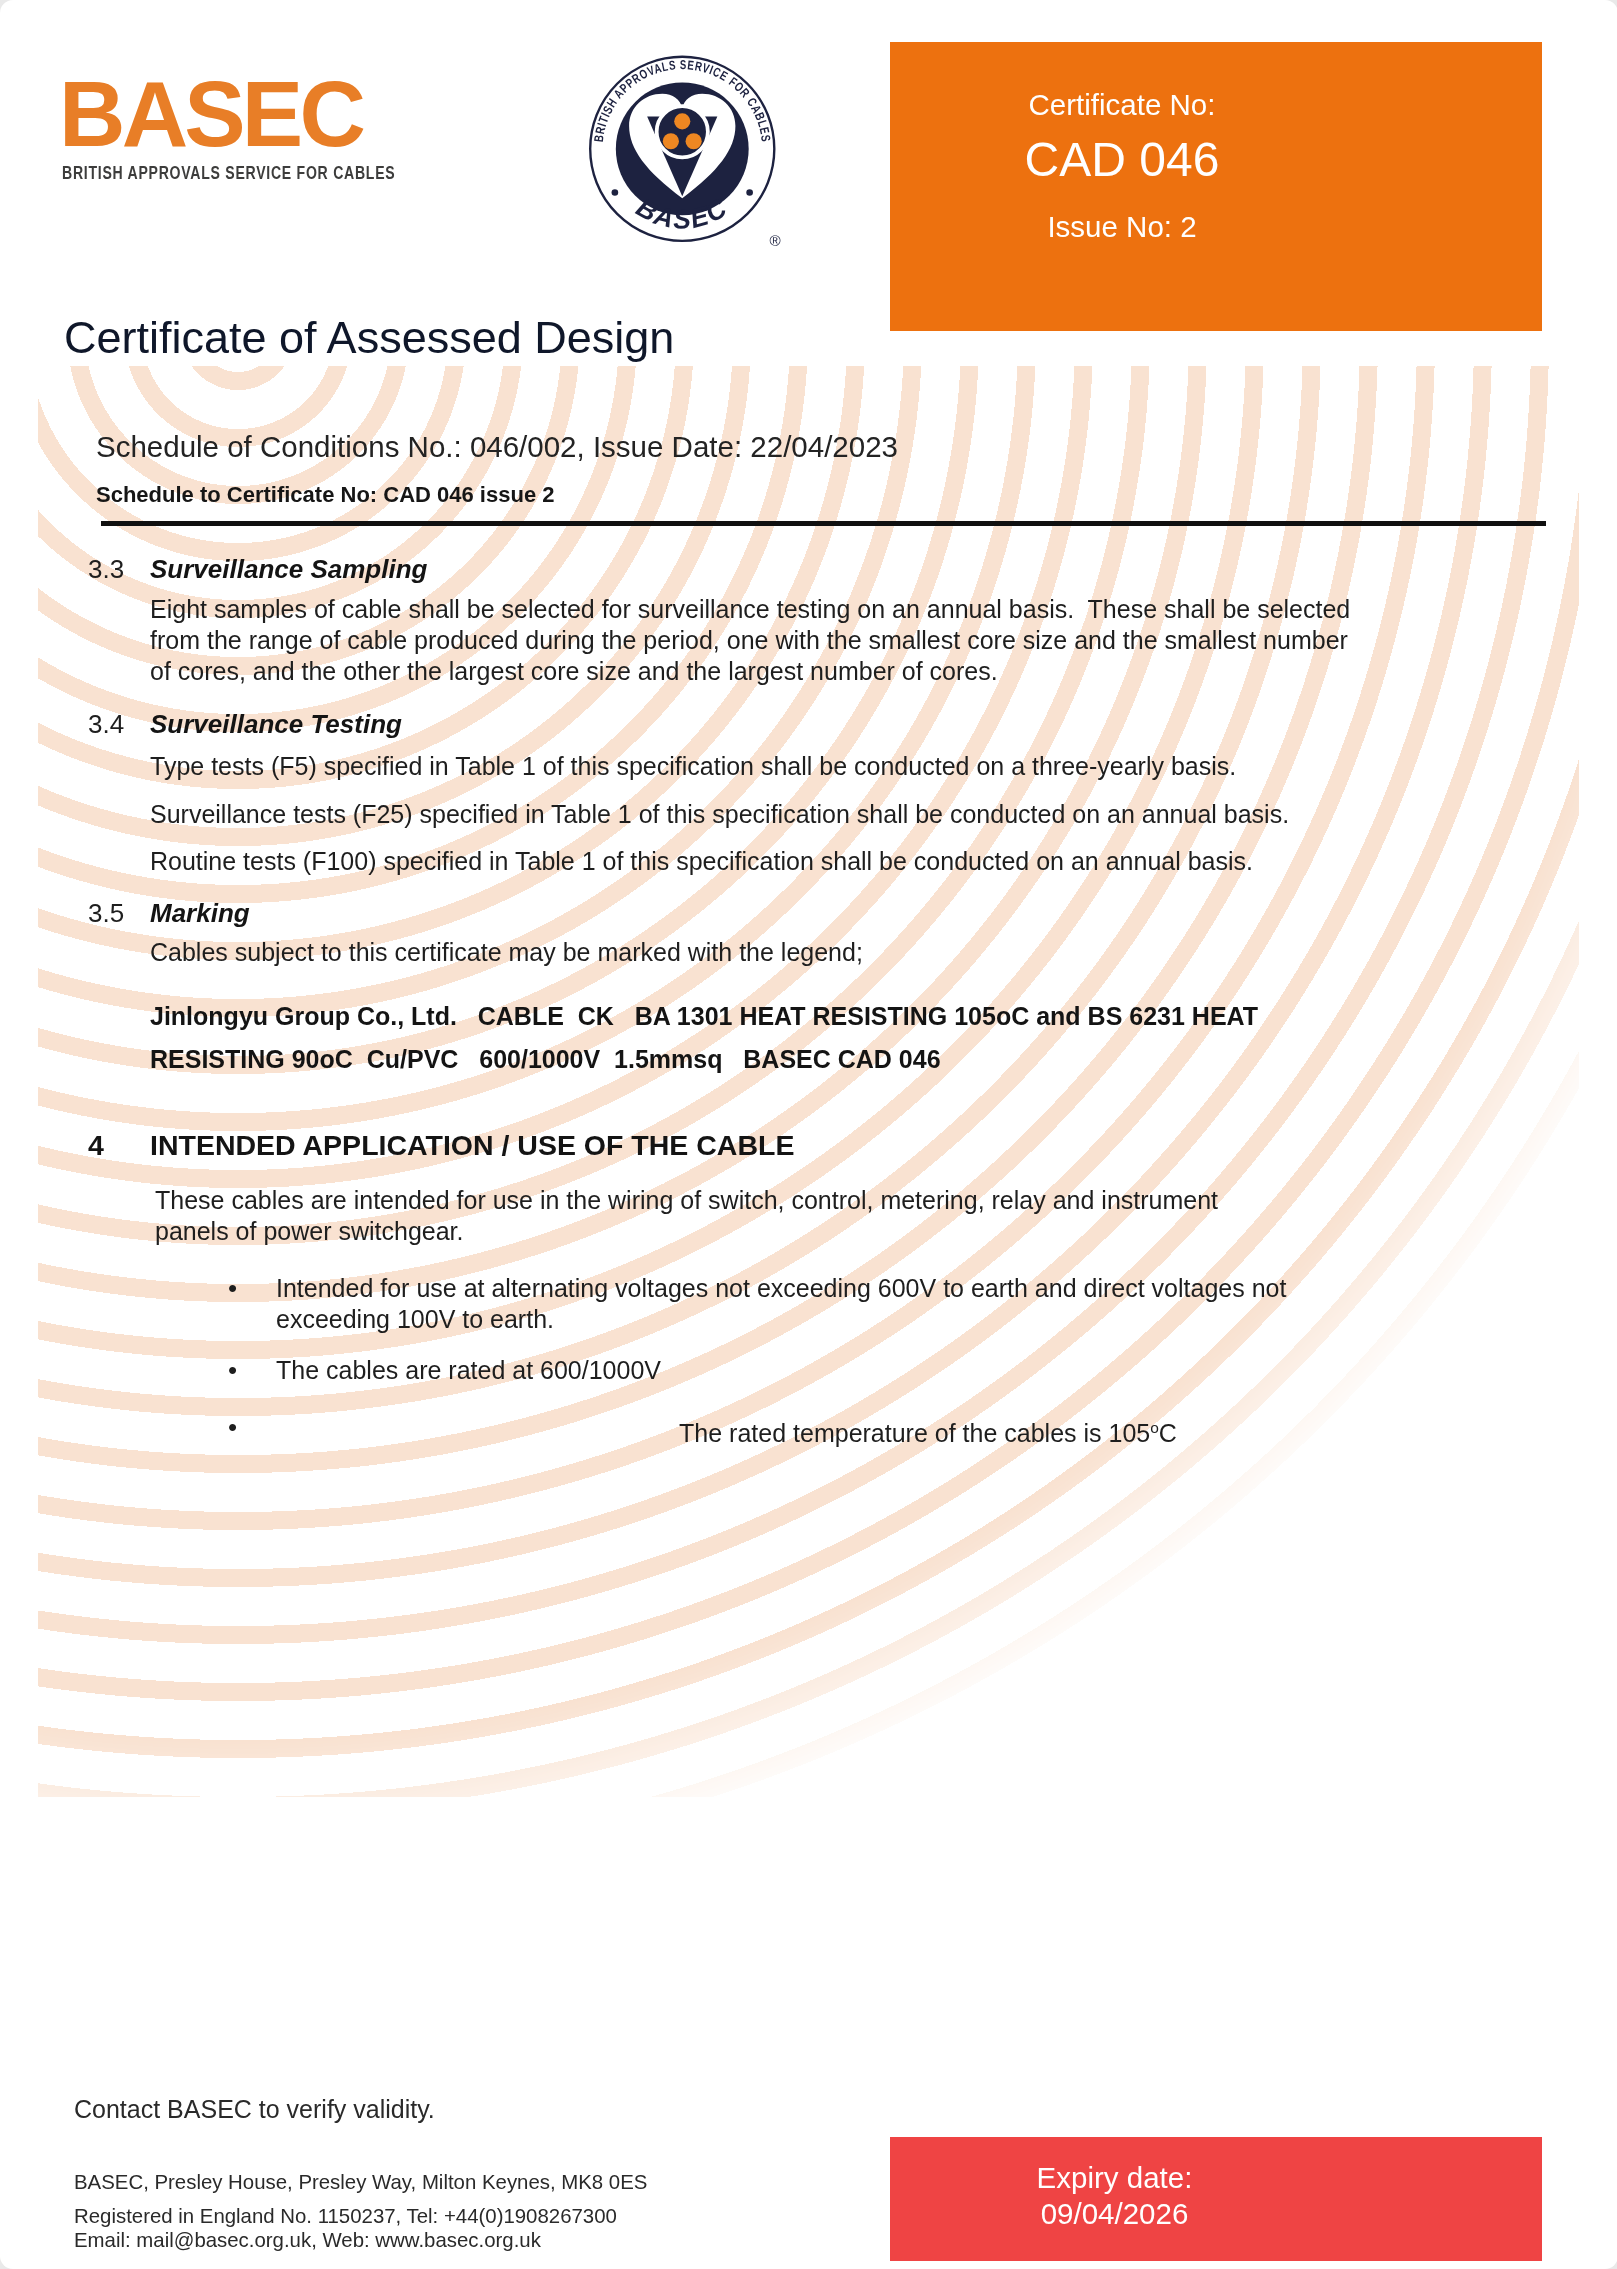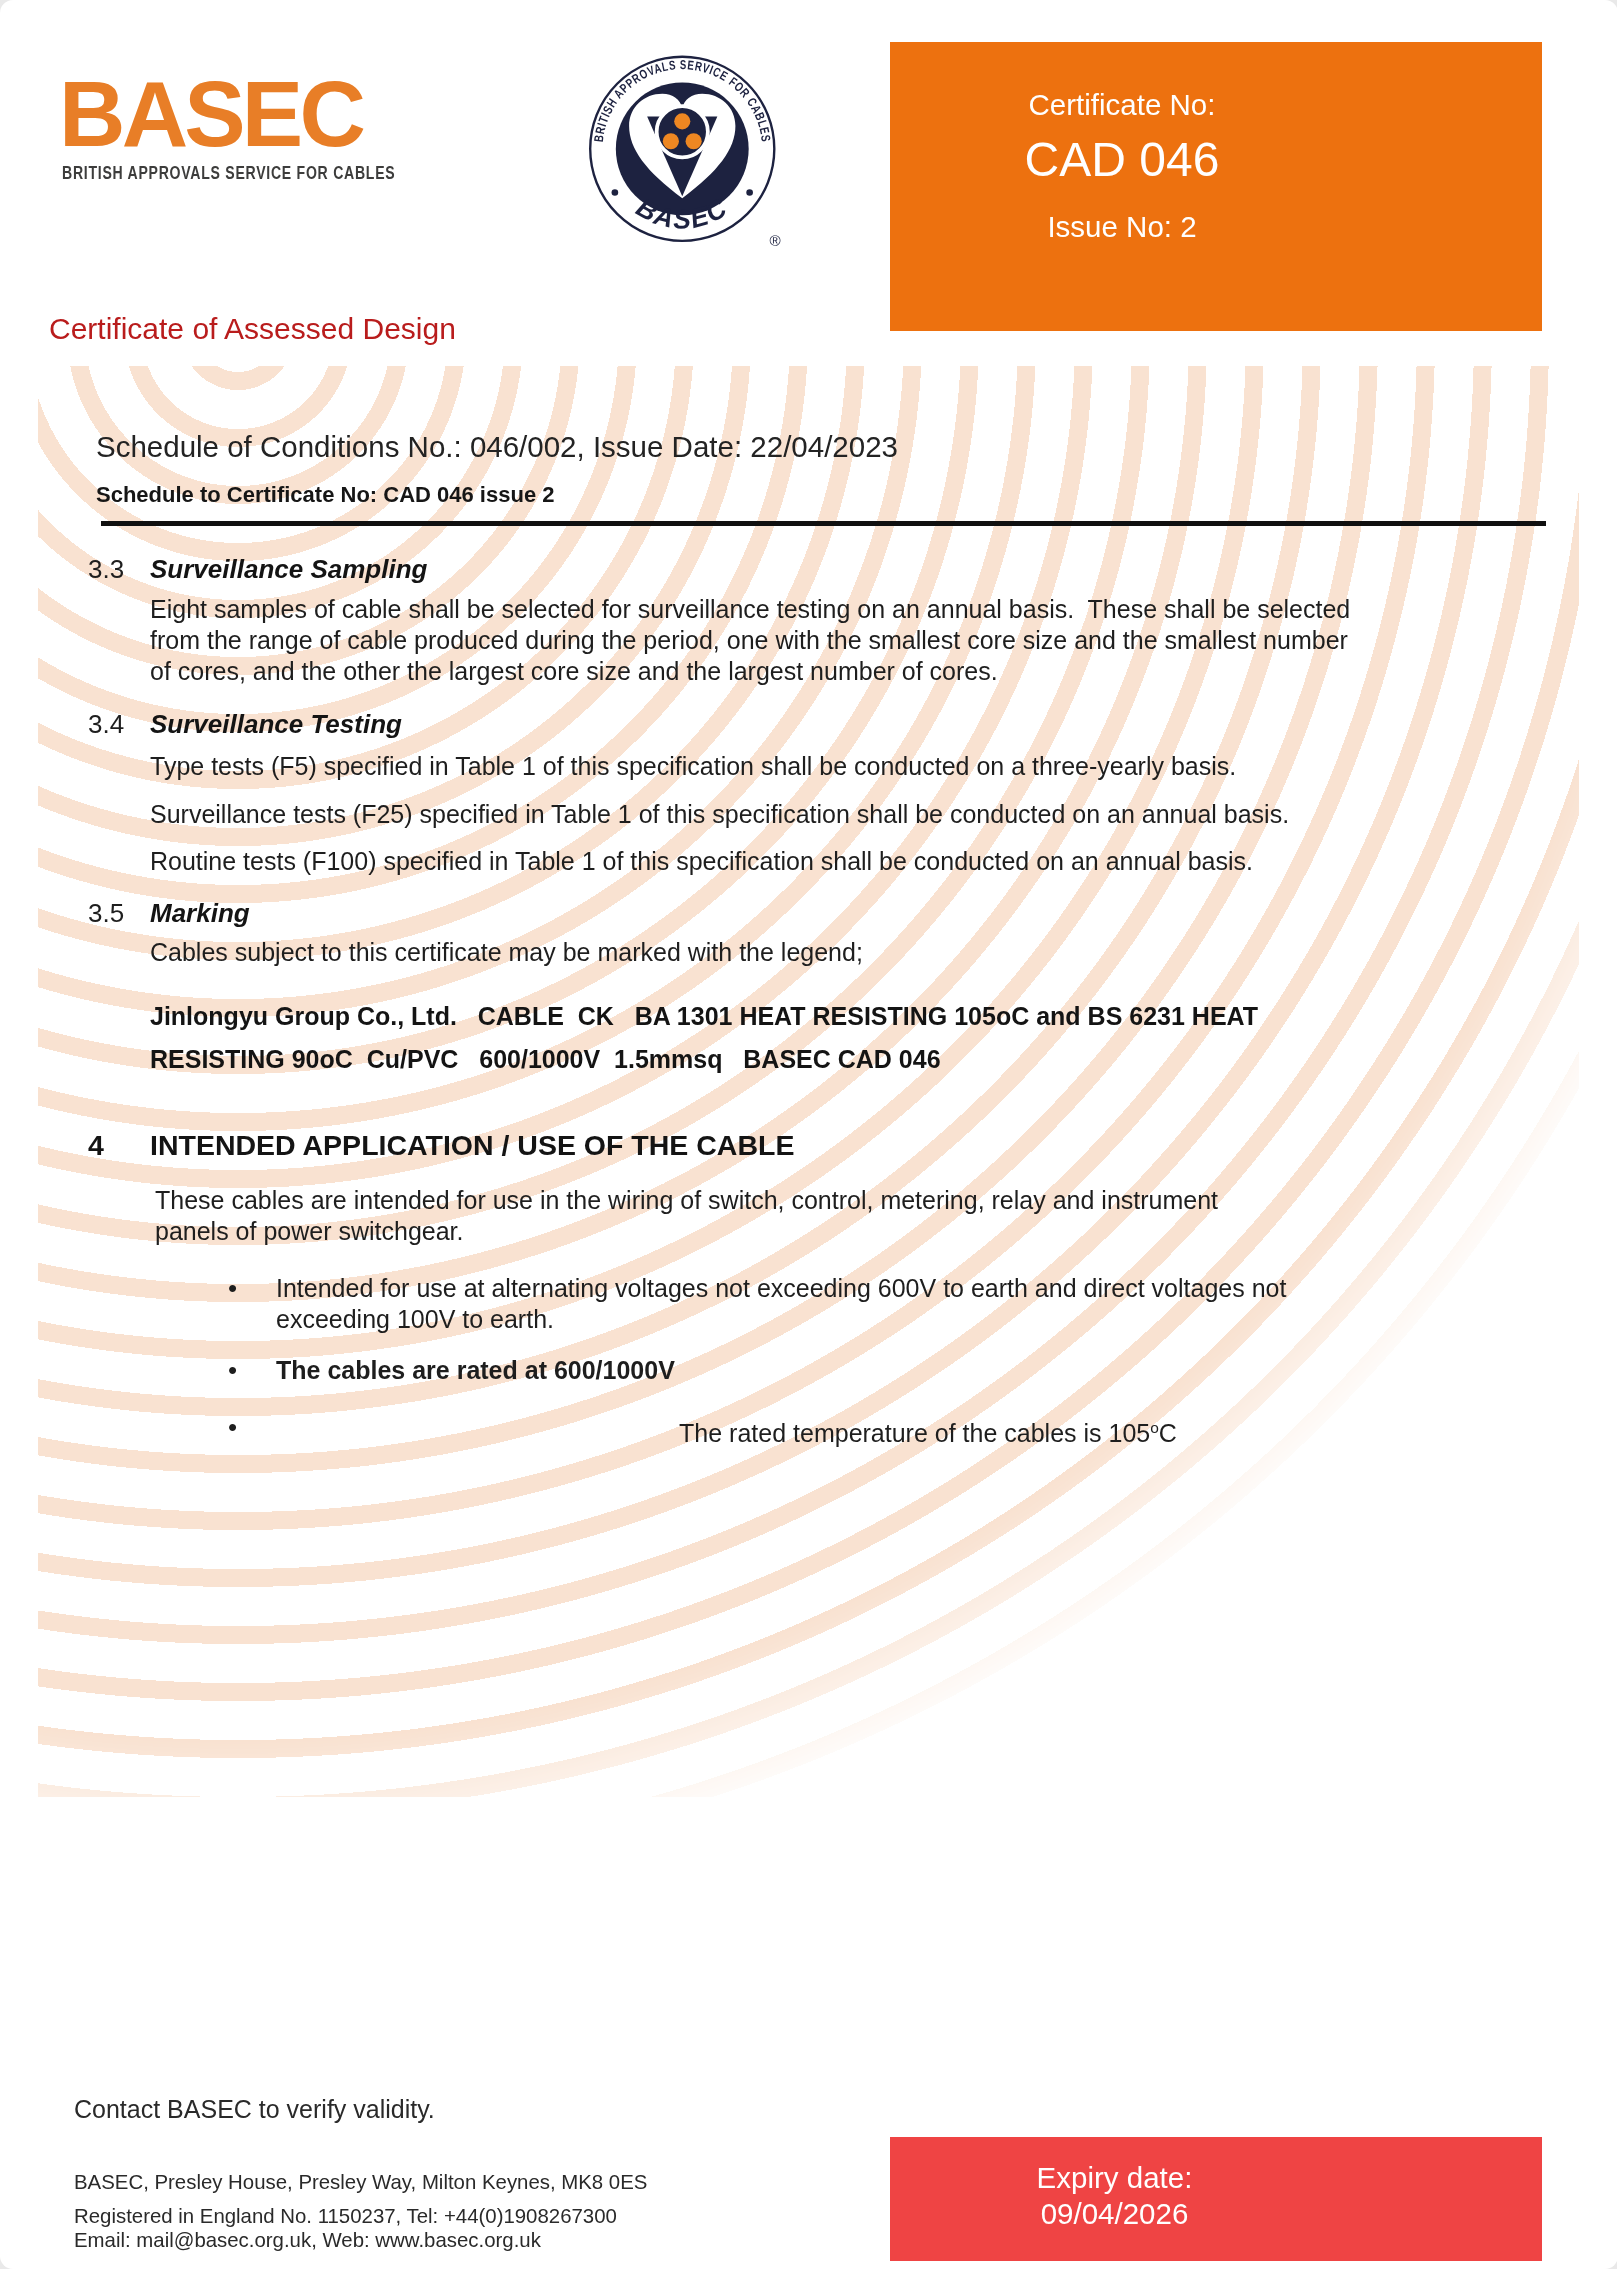--- a/index.html
+++ b/index.html
@@ -30,21 +30,21 @@
   }
   
   .cert-box{
     left:890px;top:42px;width:652px;height:289px;background:#ed710f;color:#ffffff;
   }
   .cert-box-inner{position:absolute;left:0;top:44px;width:464px;text-align:center;}
   .cert-label{font-size:29.5px;line-height:38px;}
   .cert-number{font-size:48px;line-height:55px;margin-top:7.6px;}
   .cert-issue{font-size:29.5px;line-height:38px;margin-top:21px;}
   
-  .doc-title{left:49px;top:312px;font-size:30px;color:#b91c1c;letter-spacing:0px;white-space:nowrap;}
+  .doc-title{left:64px;top:312px;font-size:45px;color:#0f172a;letter-spacing:0px;white-space:nowrap;}
   
   .sched-line1{left:96px;top:430px;font-size:29.5px;color:#232323;white-space:nowrap;}
   .sched-line2{left:96px;top:482px;font-size:22px;font-weight:700;color:#161616;white-space:nowrap;}
   .rule{left:101px;top:521px;width:1445px;height:4.8px;background:#101010;}
   
   .sec-num{font-size:26px;color:#1e1e1e;}
   .sec-head{font-size:26px;font-weight:700;font-style:italic;color:#141414;white-space:nowrap;}
   .body-text{font-size:25px;line-height:31px;color:#1e1e1e;white-space:pre-wrap;}
   .legend-text{font-size:25px;line-height:43px;font-weight:700;color:#141414;white-space:pre-wrap;}
   .sec4-head{font-size:28.5px;font-weight:700;color:#141414;white-space:nowrap;}
@@ -127,21 +127,21 @@
   <div class="abs sec4-head" style="left:88px;top:1129px;">4</div>
   <div class="abs body-text" style="left:155px;top:1185px;width:1427px;">These cables are intended for use in the wiring of switch, control, metering, relay and instrument
 panels of power switchgear.</div>
   <div class="abs sec4-head" style="left:150px;top:1129px;">INTENDED APPLICATION / USE OF THE CABLE</div>
 
   <div class="abs bullet-dot" style="left:228px;top:1273px;">•</div>
   <div class="abs body-text" style="left:276px;top:1273px;width:1284px;">Intended for use at alternating voltages not exceeding 600V to earth and direct voltages not
 exceeding 100V to earth.</div>
 
   <div class="abs bullet-dot" style="left:228px;top:1355px;">•</div>
-  <div class="abs body-text" style="left:276px;top:1355px;width:1284px;font-weight:bold;">The cables are rated at 600/1000V</div>
+  <div class="abs body-text" style="left:276px;top:1355px;width:1284px;">The cables are rated at 600/1000V</div>
 
   <div class="abs bullet-dot" style="left:228px;top:1412px;">•</div>
   <div class="abs body-text" style="left:286px;top:1412px;width:1284px;text-align:center;"><span>The rated temperature of the cables is 105</span><sup>o</sup><span>C</span></div>
 
   <div class="abs foot-contact">Contact BASEC to verify validity.</div>
   <div class="abs foot-small" style="left:74px;top:2171px;">BASEC, Presley House, Presley Way, Milton Keynes, MK8 0ES</div>
   <div class="abs foot-small" style="left:74px;top:2205px;">Registered in England No. 1150237, Tel: +44(0)1908267300</div>
   <div class="abs foot-small" style="left:74px;top:2229px;">Email: mail@basec.org.uk, Web: www.basec.org.uk</div>
 
   <div class="abs expiry-box">

